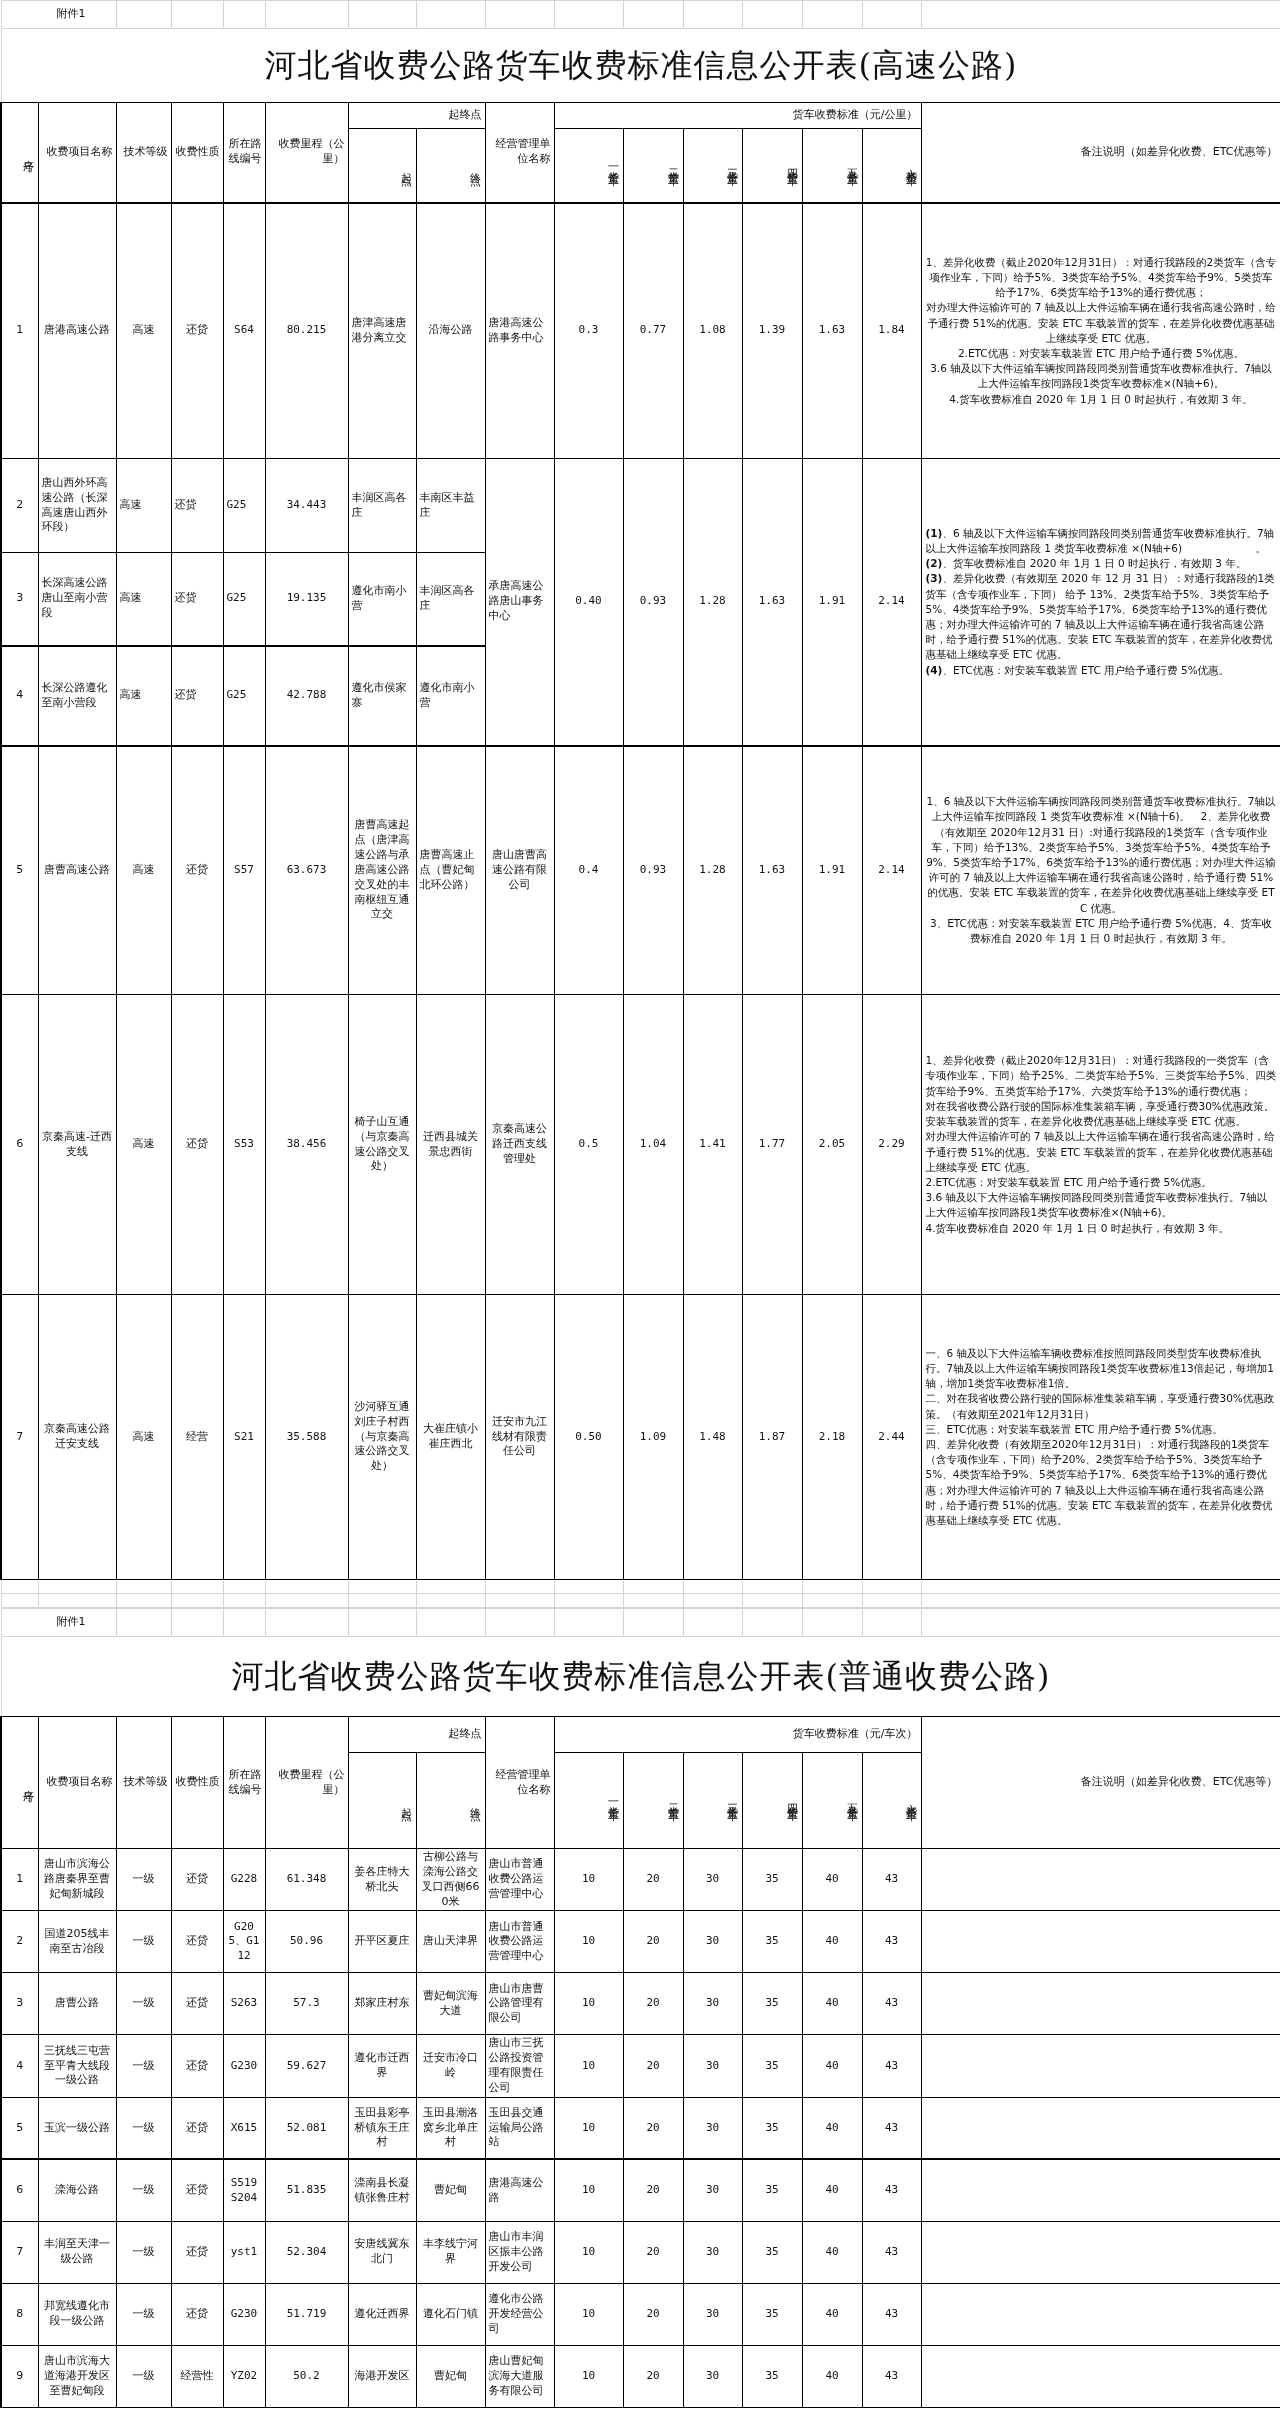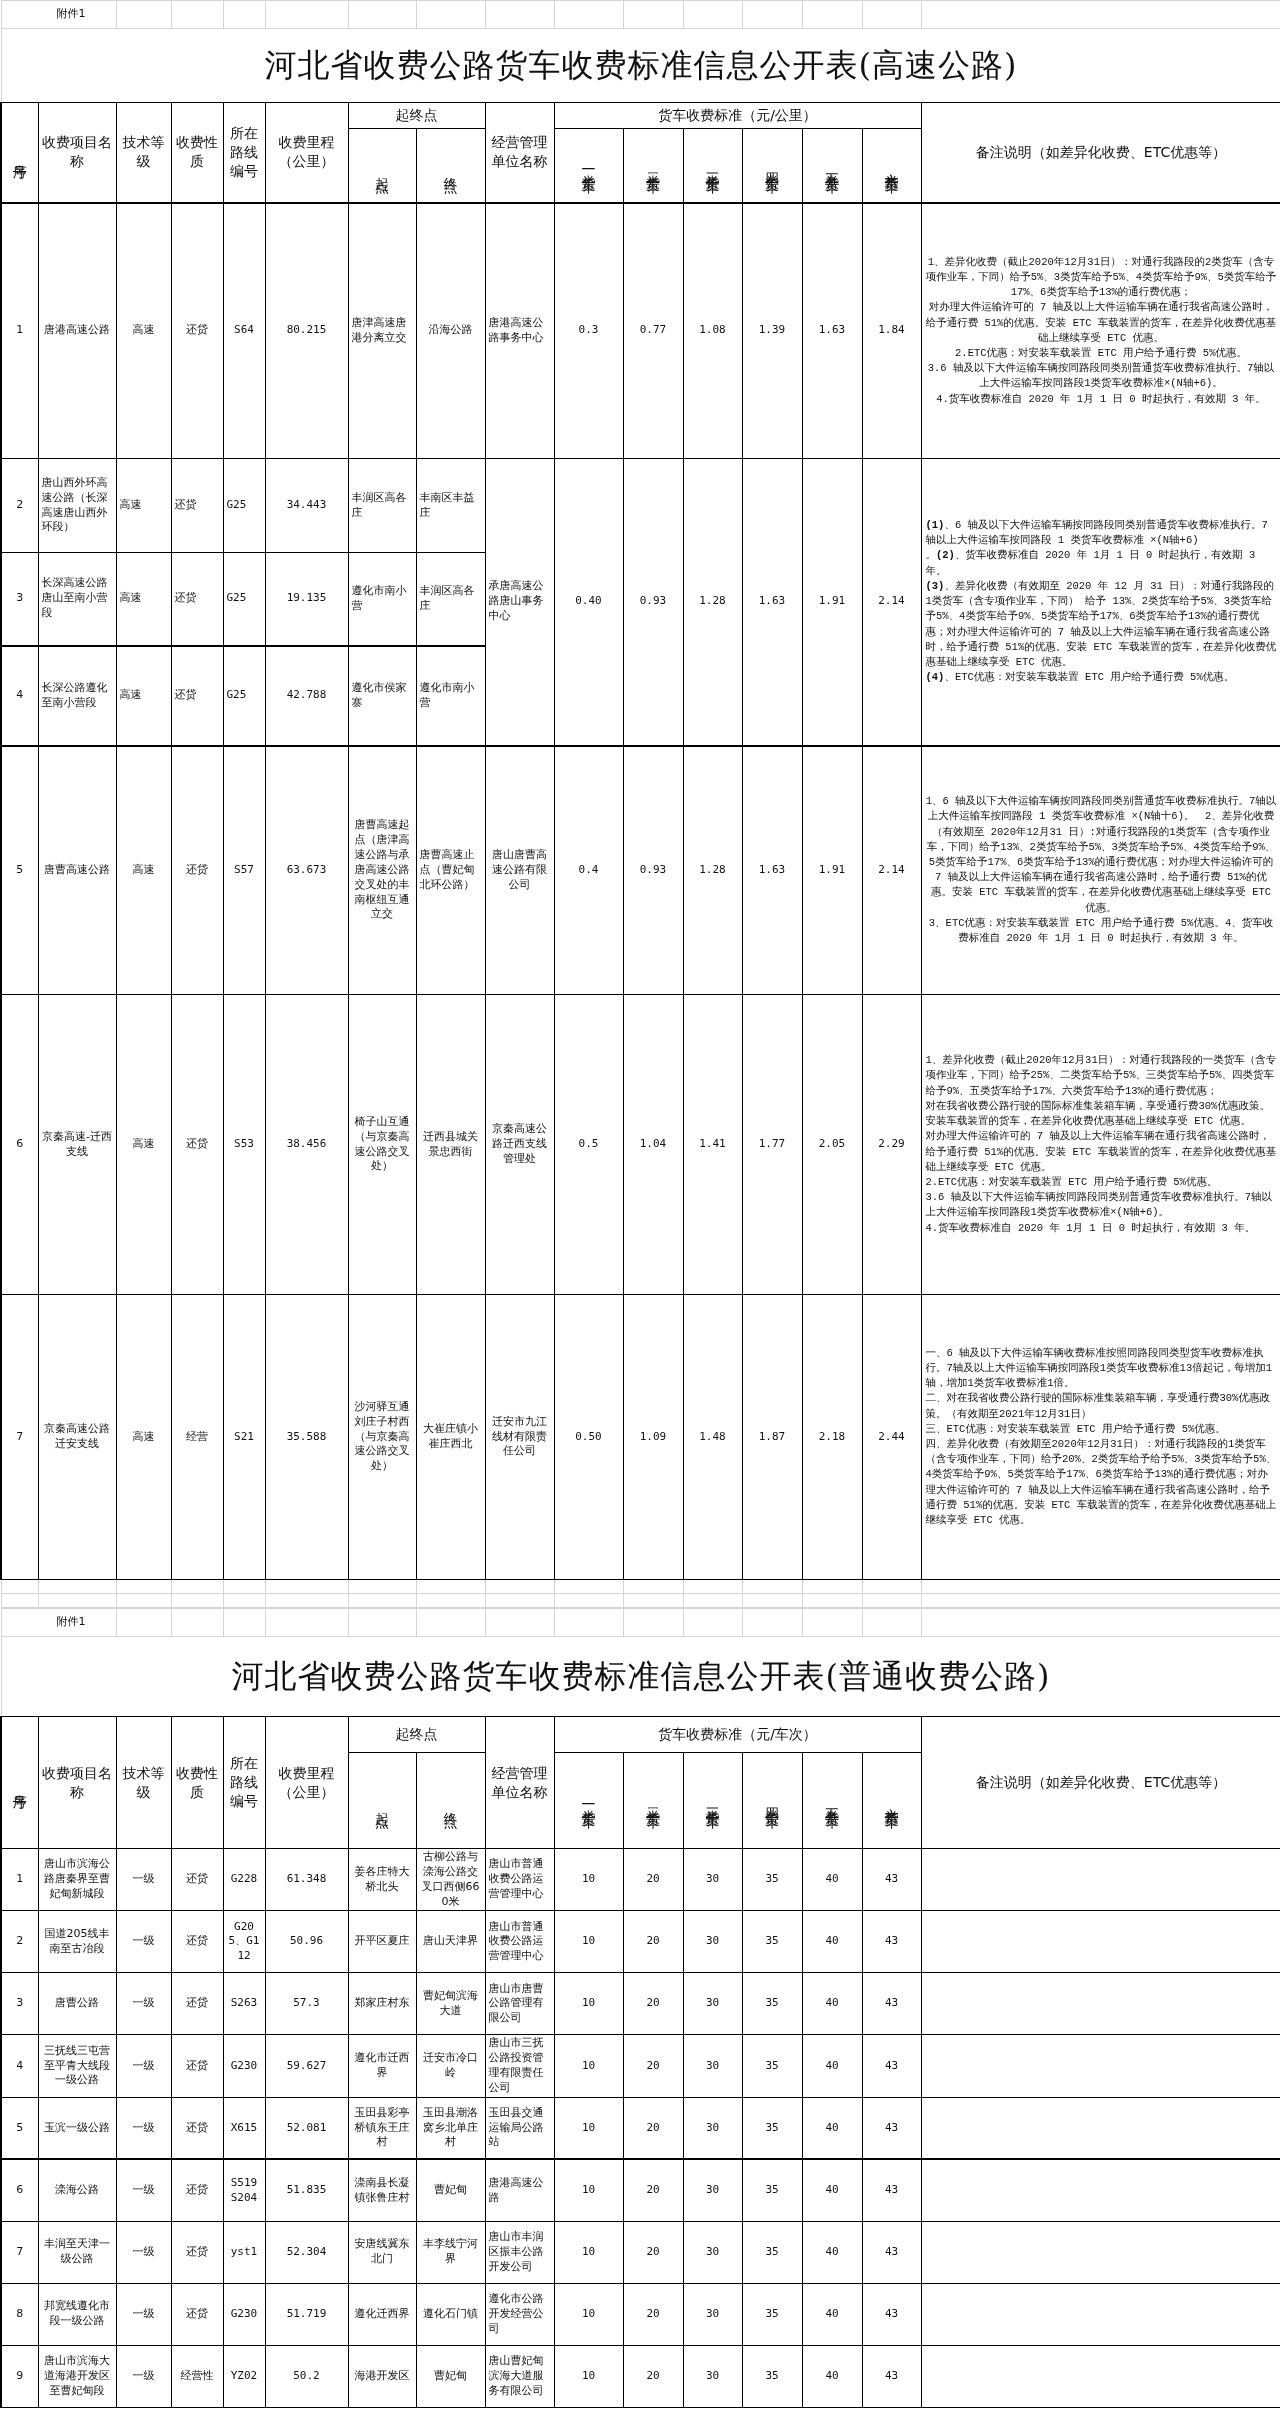--- a/index.html
+++ b/index.html
@@ -5,25 +5,25 @@
   * { box-sizing: border-box; margin: 0; padding: 0; }
   html, body { width: 1280px; background: #fff; }
   body { font-family: "DejaVu Sans", "Liberation Sans", sans-serif; color: #111; font-size: 11px; }
 
   table { border-collapse: collapse; table-layout: fixed; width: 1280px; }
   td { border: 1px solid #000; text-align: center; vertical-align: middle; padding: 1px 3px; line-height: 1.35; word-break: break-all; overflow: hidden; }
   .attach-row td { border: 1px solid #d4d4d4; height: 28px; text-align: center; }
   .attach-label { padding-left: 28px !important; font-size: 11px; }
   .title-row td { border-left: 1px solid #d4d4d4; border-right: 1px solid #d4d4d4; border-top: 1px solid #d4d4d4; border-bottom: 1px solid #000; height: 74px; font-family: "DejaVu Serif", "Liberation Serif", serif; font-size: 32px; font-weight: normal; letter-spacing: 1px; }
 
-  .hdr td { font-size: 14px; }
+  .hdr td { font-size: 11px; text-align: right; }
   .vert { writing-mode: vertical-rl; text-orientation: upright; letter-spacing: 2px; margin: 0 auto; display: inline-block; }
   .num { font-family: "DejaVu Sans Mono", "Liberation Mono", monospace; font-size: 11px; }
   .left { text-align: left; }
-  .note { text-align: left; font-size: 10.5px; line-height: 1.45; padding: 3px 4px; font-family: Liberation Mono, monospace; }
+  .note { text-align: left; font-size: 10.5px; line-height: 1.45; padding: 3px 4px; }
   .note.center { text-align: center; }
   .thick-top td { border-top: 2px solid #000; }
   .bold-l { border-left: 2px solid #000 !important; }
   .gap td { border: 1px solid #d4d4d4; height: 14px; }
   .note p { margin: 0; }
   .note b { font-weight: bold; }
 </style>
 </head>
 <body>
 

